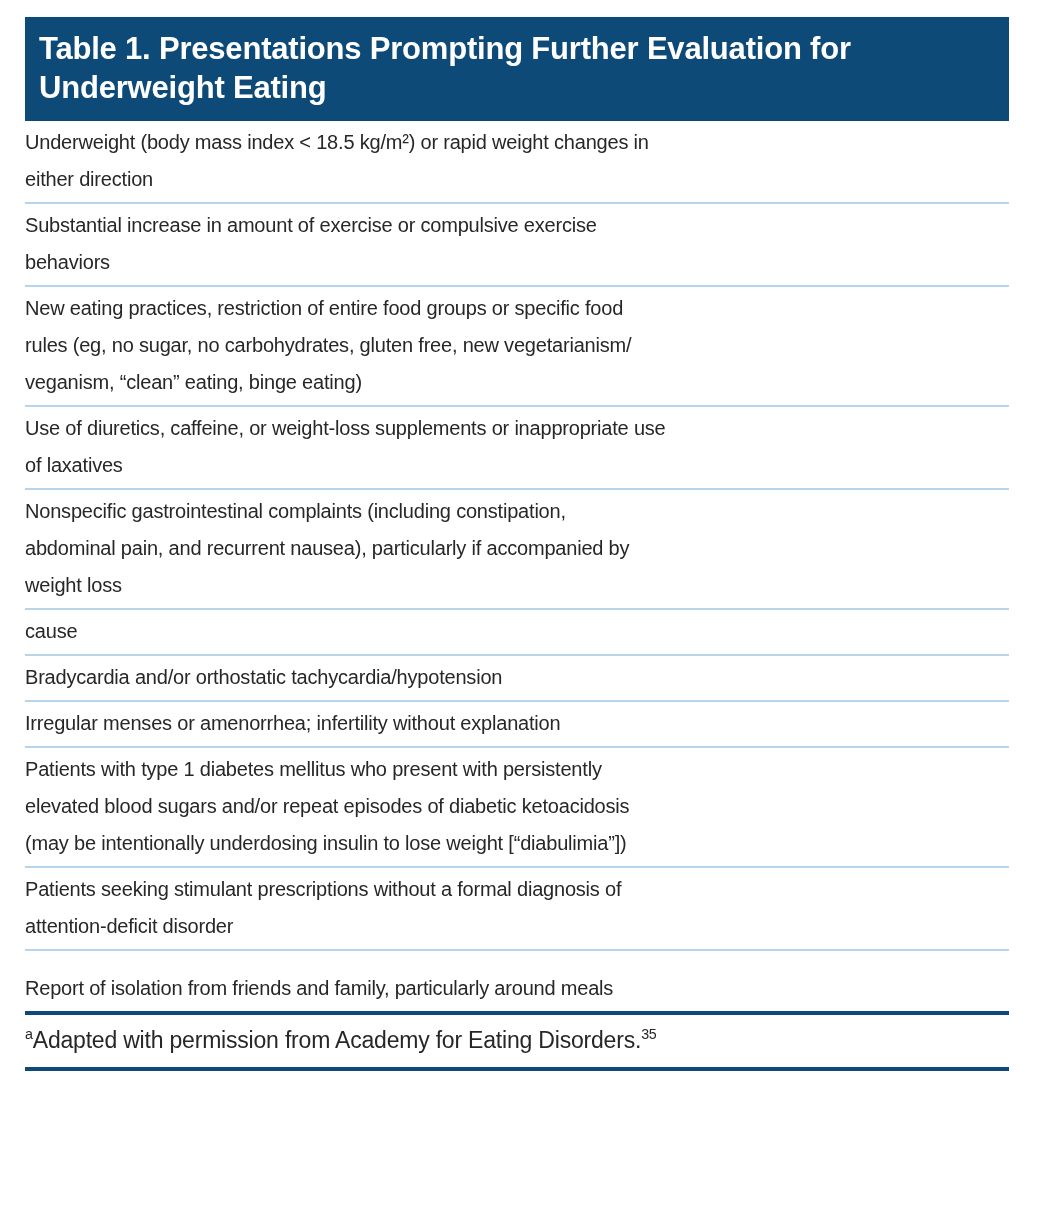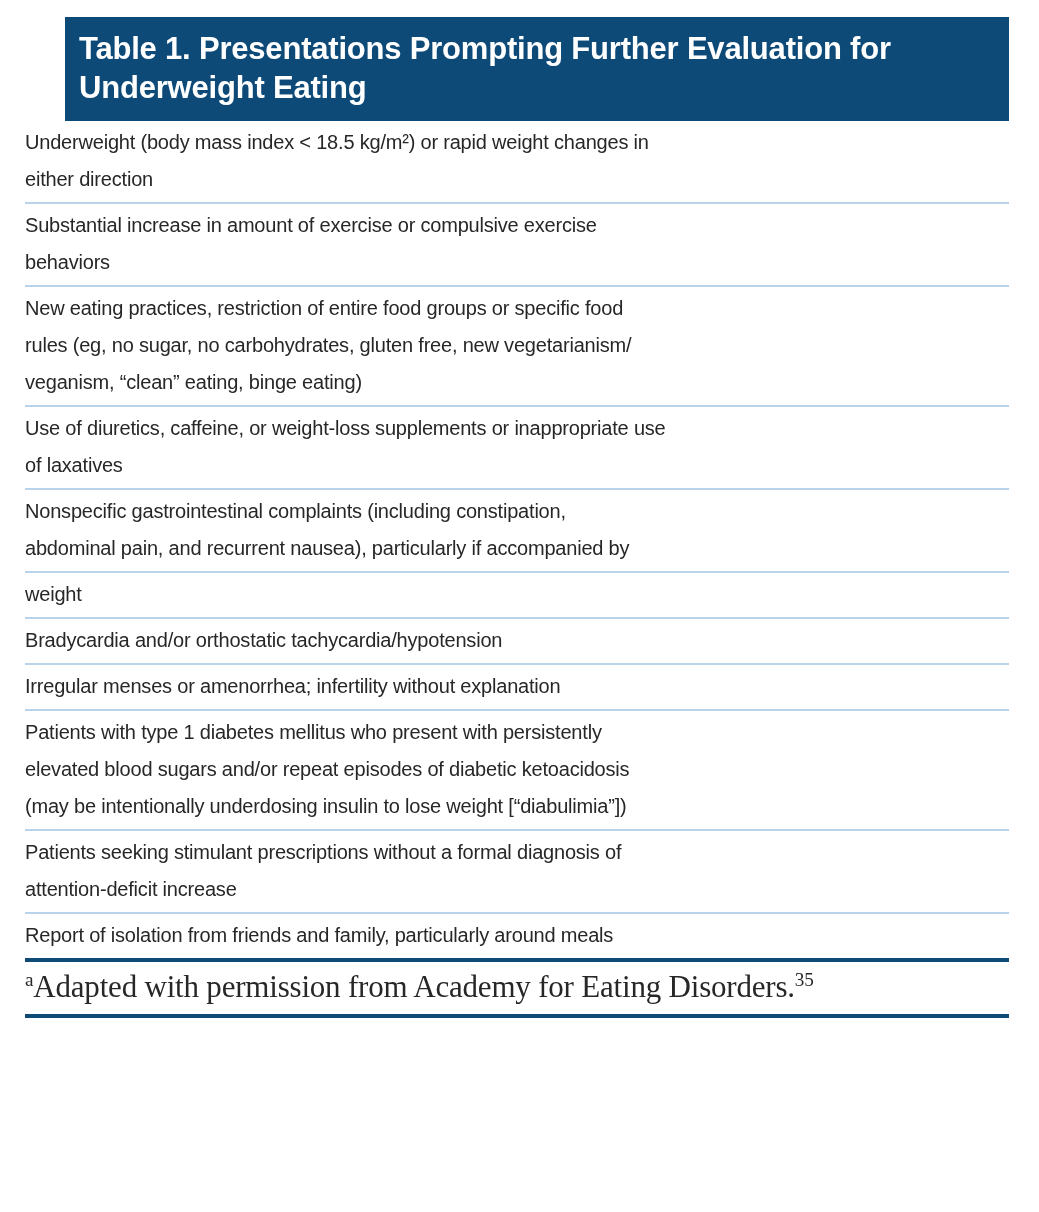--- a/index.html
+++ b/index.html
@@ -19,52 +19,50 @@
     overflow: hidden;
   }
   .page {
     width: 1039px;
     padding: 17px 30px 0 25px;
   }
   .title-bar {
     background: var(--header-bg);
     color: var(--header-text);
     padding: 12px 32px 14px 14px;
-    margin-left: 40px;
   }
   .title-line {
     font-size: 31px;
     font-weight: 700;
     line-height: 39px;
     letter-spacing: -0.2px;
     white-space: nowrap;
   }
   .rows { width: 100%; }
   .row {
     font-size: 20px;
     line-height: 37px;
     color: var(--body-text);
     padding: 3px 0 4px 0;
     border-bottom: 2px solid var(--light-rule);
     letter-spacing: -0.2px;
   }
-  .row:last-child { border-bottom: none; }
+  .row:last-child { border-bottom: none; margin-top: 16px; }
   .row .line { display: block; white-space: nowrap; }
   .dark-rule {
     height: 4px;
     background: var(--dark-rule);
   }
   .footnote {
-    font-size: 31px;
+    font-size: 23px;
     line-height: 36px;
     color: var(--body-text);
     letter-spacing: -0.2px;
     padding: 7px 0 9px 0;
     white-space: nowrap;
-    font-family: Liberation Serif, serif;
   }
   .footnote sup, .row sup {
     font-size: 62%;
     line-height: 0;
     vertical-align: super;
   }
 </style>
 </head>
 <body>
 
@@ -89,38 +87,39 @@
         <span class="line">rules (eg, no sugar, no carbohydrates, gluten free, new vegetarianism/</span>
         <span class="line">veganism, “clean” eating, binge eating)</span>
       </div>
       <div class="row">
         <span class="line">Use of diuretics, caffeine, or weight-loss supplements or inappropriate use</span>
         <span class="line">of laxatives</span>
       </div>
       <div class="row">
         <span class="line">Nonspecific gastrointestinal complaints (including constipation,</span>
         <span class="line">abdominal pain, and recurrent nausea), particularly if accompanied by</span>
+        <span class="line">weight loss</span>
       </div>
       <div class="row">
-        <span class="line">weight</span>
+        <span class="line">cause</span>
       </div>
       <div class="row">
         <span class="line">Bradycardia and/or orthostatic tachycardia/hypotension</span>
       </div>
       <div class="row">
         <span class="line">Irregular menses or amenorrhea; infertility without explanation</span>
       </div>
       <div class="row">
         <span class="line">Patients with type 1 diabetes mellitus who present with persistently</span>
         <span class="line">elevated blood sugars and/or repeat episodes of diabetic ketoacidosis</span>
         <span class="line">(may be intentionally underdosing insulin to lose weight [“diabulimia”])</span>
       </div>
       <div class="row">
         <span class="line">Patients seeking stimulant prescriptions without a formal diagnosis of</span>
-        <span class="line">attention-deficit increase</span>
+        <span class="line">attention-deficit disorder</span>
       </div>
       <div class="row">
         <span class="line">Report of isolation from friends and family, particularly around meals</span>
       </div>
     </div>
 
   <div class="dark-rule"></div>
 
   <div class="footnote"><sup>a</sup><span>Adapted with permission from Academy for Eating Disorders.</span><sup>35</sup></div>
 

